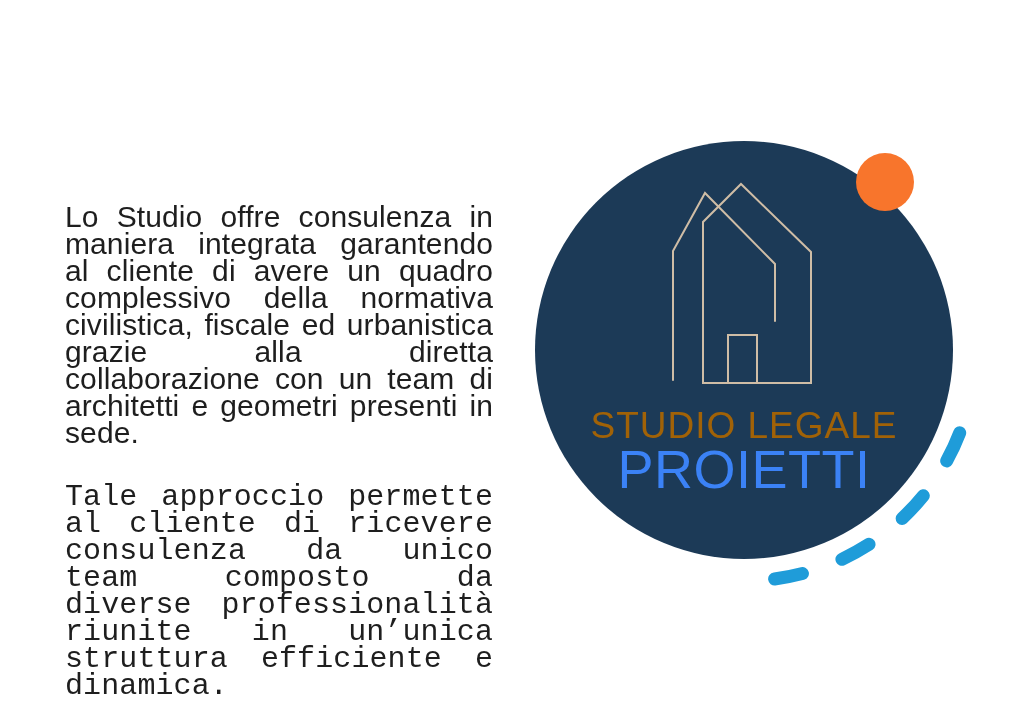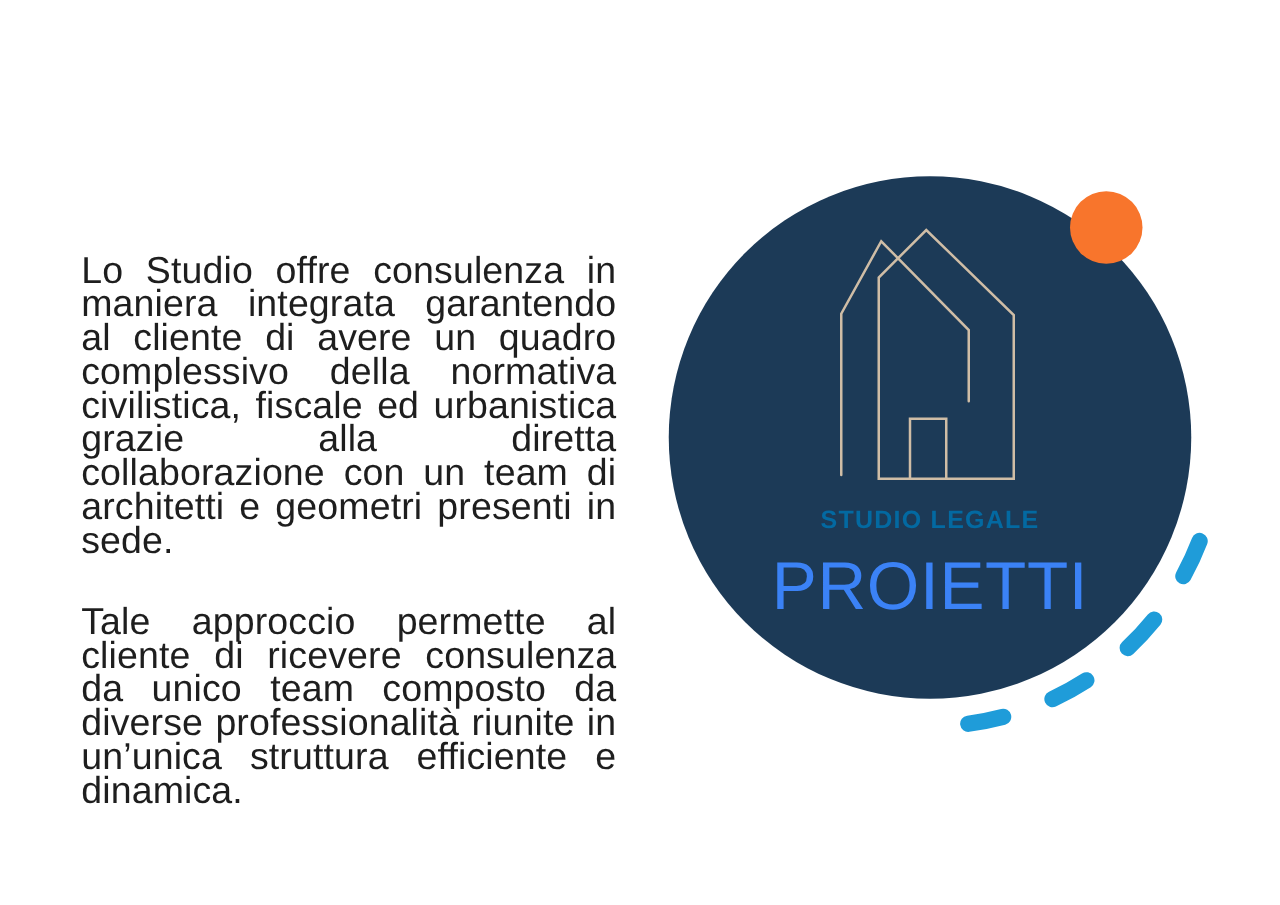--- a/index.html
+++ b/index.html
@@ -26,20 +26,21 @@
   }
   .text-column p {
     margin: 0;
     font-size: 30px;
     line-height: 27px;
     text-align: justify;
     letter-spacing: 0.1px;
   }
   .text-column p + p {
     margin-top: 38px;
+    font-family: Liberation Mono, monospace;
   }
 
   
   .logo-circle {
     position: absolute;
     left: 535px;
     top: 141px;
     width: 418px;
     height: 418px;
     border-radius: 50%;
@@ -61,24 +62,24 @@
     width: 1024px;
     height: 724px;
     pointer-events: none;
   }
   .logo-title {
     position: absolute;
     left: 535px;
     top: 405px;
     width: 418px;
     text-align: center;
-    color: #0369a1;
-    font-size: 20px;
+    color: #a16207;
+    font-size: 37px;
     letter-spacing: 1px;
-    font-weight: 700;
+    font-weight: 400;
     white-space: nowrap;
   }
   .logo-name {
     position: absolute;
     left: 535px;
     top: 438px;
     width: 418px;
     text-align: center;
     color: #3b82f6;
     font-size: 54px;

